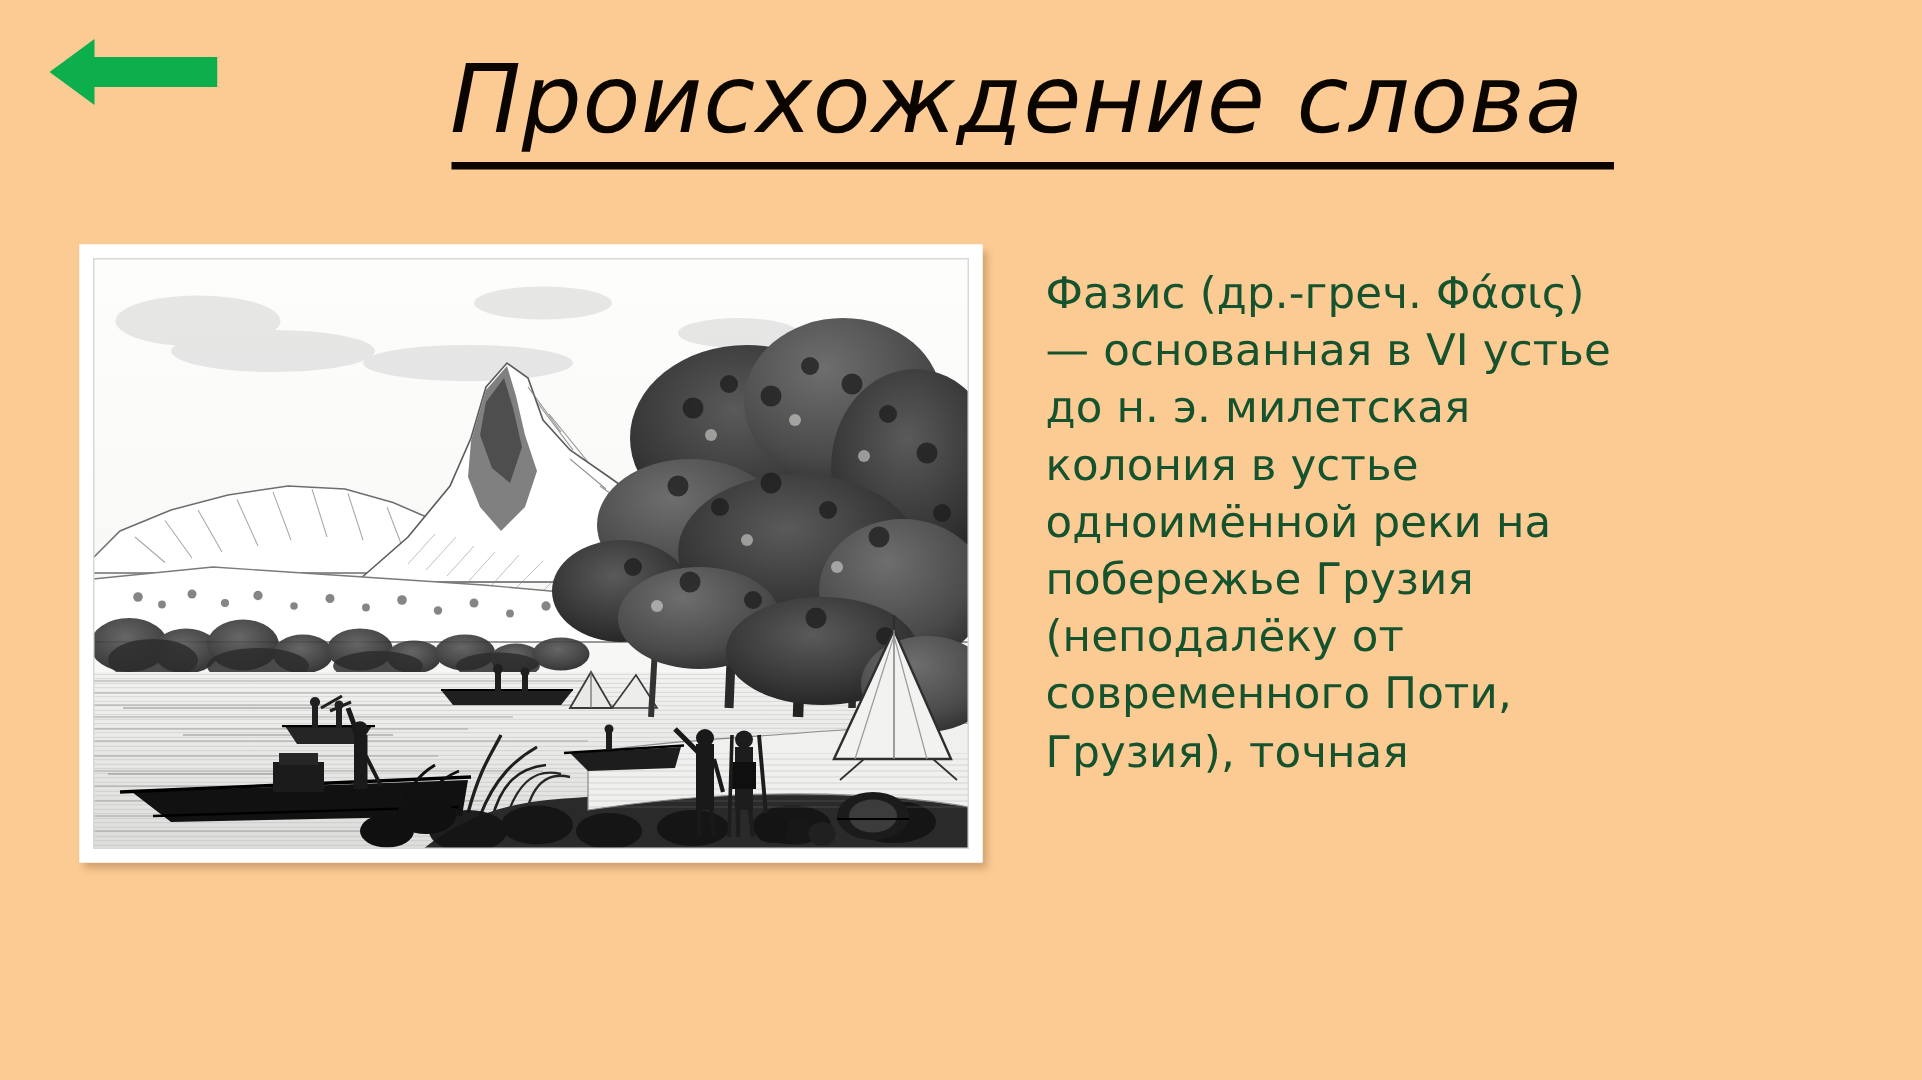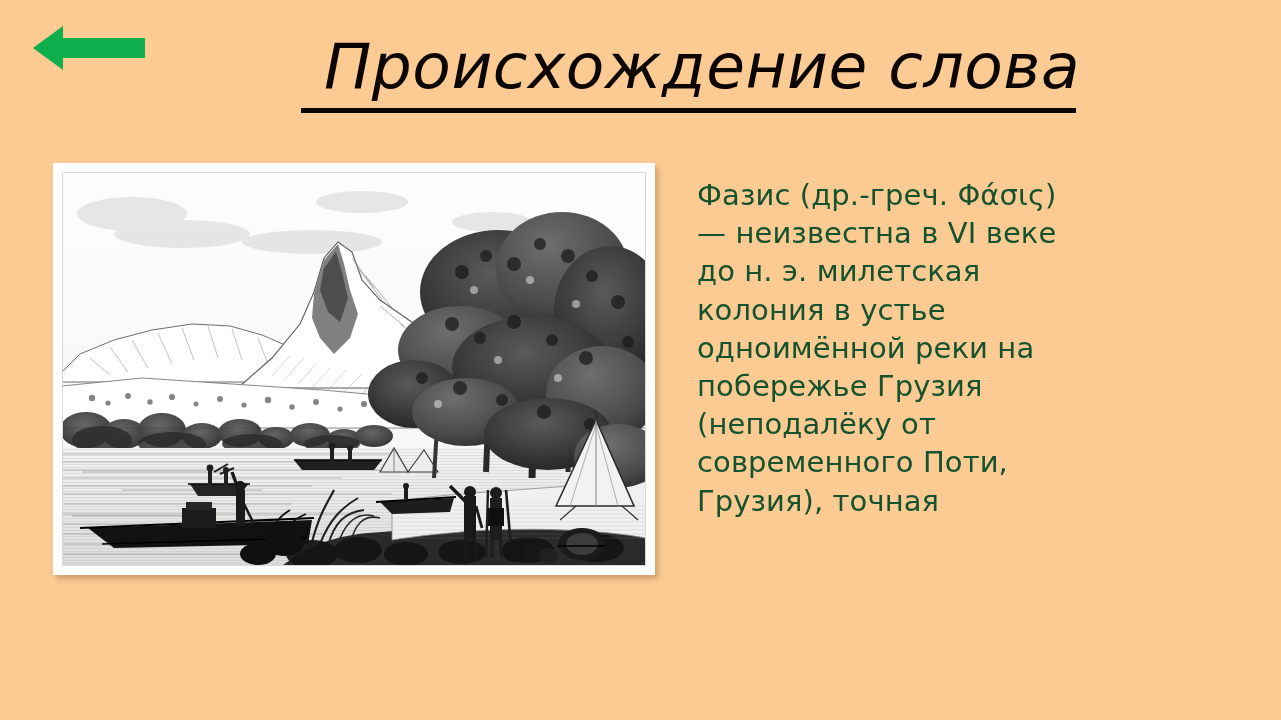--- a/index.html
+++ b/index.html
@@ -32,21 +32,21 @@
     cursor: pointer;
   }
   .back-arrow svg { display: block; width: 112px; height: 46px; }
 
   
   .slide-title {
     position: absolute;
     left: 300px;
     top: 34px;
     width: 780px;
-    text-align: right;
+    text-align: left;
     font-family: "DejaVu Sans", "Liberation Sans", sans-serif;
     font-style: italic;
     font-weight: 400;
     font-size: 63px;
     line-height: 1.05;
     letter-spacing: 0.5px;
     color: #0b0500;
     white-space: nowrap;
   }
   .title-underline {
@@ -410,21 +410,21 @@
           <path d="M214 374 C222 354 234 346 244 342" stroke="#101010" stroke-width="1.8" fill="none"></path>
         </g>
 
         <rect x="0" y="0" width="584" height="394" fill="none" stroke="#d8d8d4" stroke-width="2"></rect>
       </svg>
     </div>
   </div>
 
   <div class="body-text">
     <span class="ln">Фазис (др.-греч. Φάσις)</span>
-    <span class="ln">— неизвестна в VI веке</span>
+    <span class="ln">— основанная в VI устье</span>
     <span class="ln">до н. э. милетская</span>
     <span class="ln">колония в устье</span>
     <span class="ln">одноимённой реки на</span>
     <span class="ln">побережье Грузия</span>
     <span class="ln">(неподалёку от</span>
     <span class="ln">современного Поти,</span>
     <span class="ln">Грузия), точная</span>
   </div>
 
 </div>

